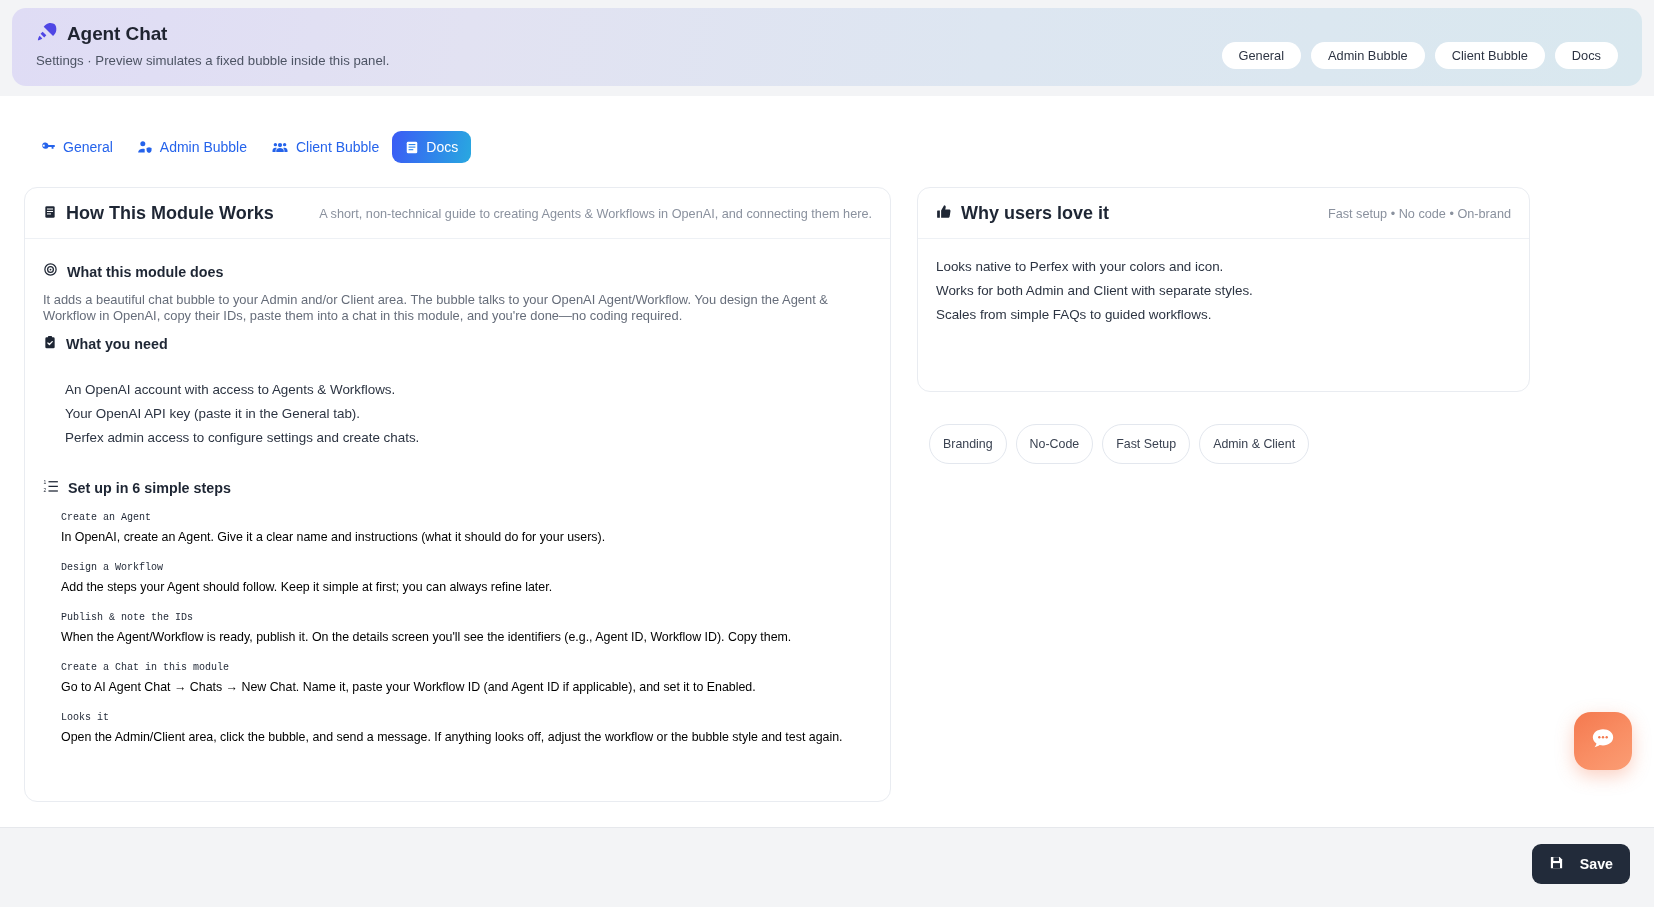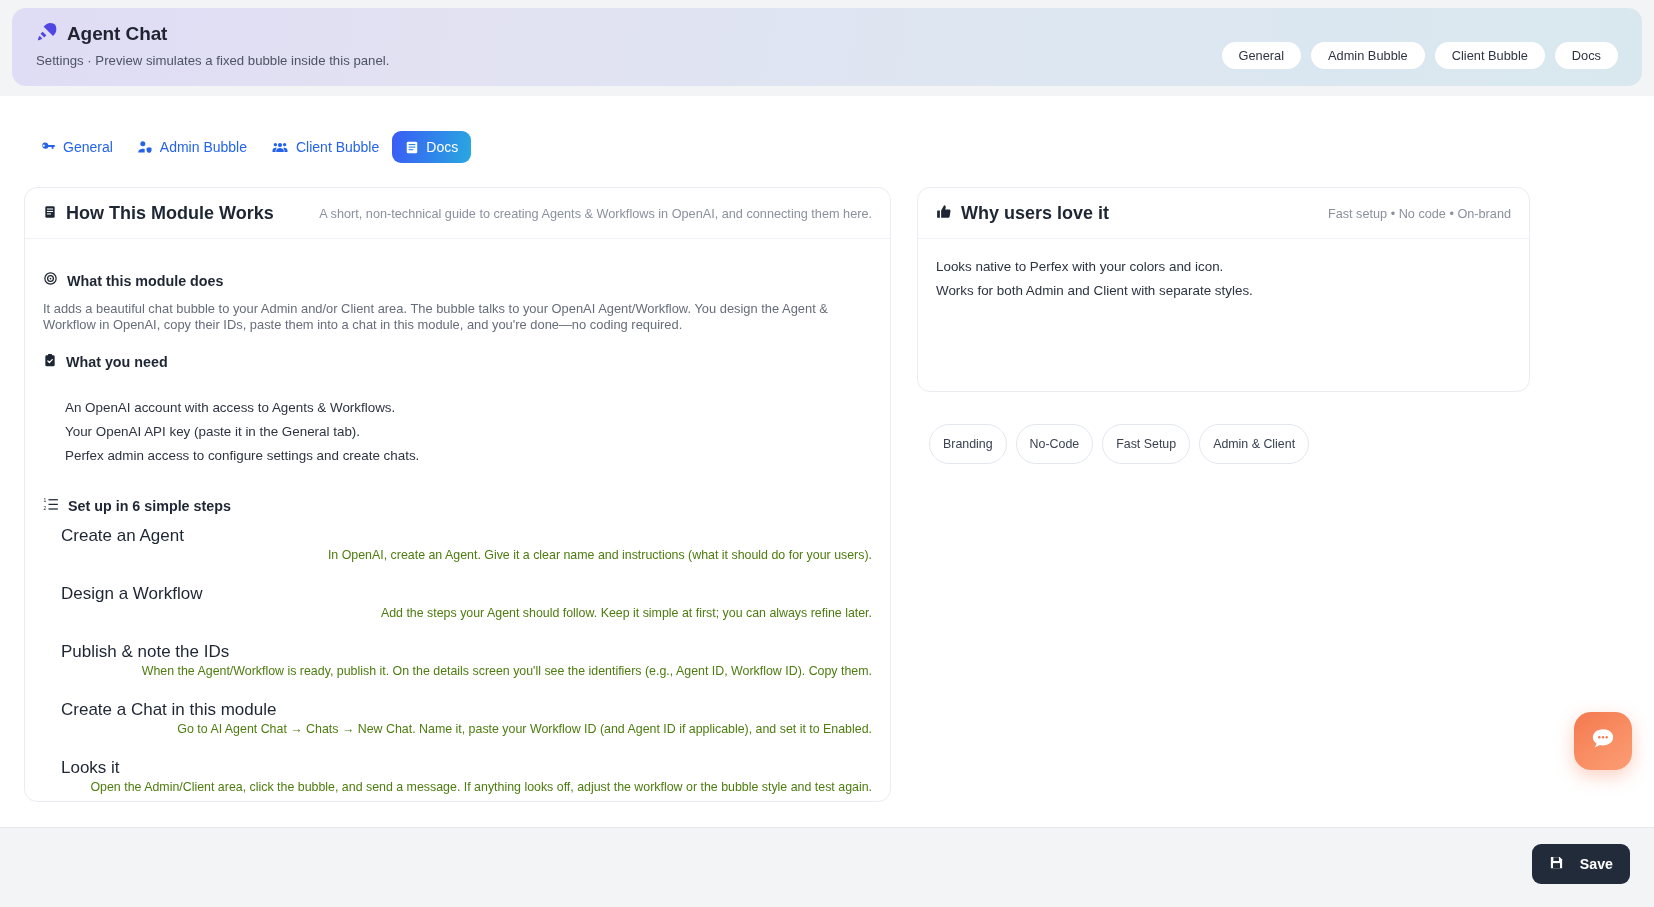--- a/index.html
+++ b/index.html
@@ -129,21 +129,21 @@
     color: #8a919e;
     white-space: nowrap;
   }
   .card-body { padding: 13px 18px 0 18px; }
 
   
   .sec-head {
     display: flex;
     align-items: center;
     gap: 9px;
-    margin-top: 19px;
+    margin-top: 10px;
   }
   .sec-head-title {
     font-size: 14.3px;
     font-weight: bold;
     color: #1e2634;
   }
   .sec-para {
     margin-top: 11px;
     font-size: 12.9px;
     line-height: 1.26;
@@ -157,33 +157,33 @@
   }
   .need-list li {
     font-size: 13.4px;
     color: #2c3442;
     line-height: 24px;
   }
   .steps {
     margin-top: 10px;
     padding-left: 18px;
   }
-  .step { margin-top: 19px; }
+  .step { margin-top: 11px; }
   .step:first-child { margin-top: 6px; }
   .step-title {
-    font-size: 17px;
+    font-size: 10px;
     color: #1e2634;
     line-height: 19px;
+    font-family: Liberation Mono, monospace;
   }
   .step-desc {
     font-size: 12.4px;
-    color: #4d7c0f;
+    color: #000000;
     line-height: 19px;
     margin-top: 1px;
-    text-align: right;
   }
 
   
   .love-list {
     margin: 0;
     padding: 16px 0 0 18px;
     list-style: none;
   }
   .love-list li {
     font-size: 13.4px;
@@ -417,20 +417,21 @@
             <path d="M7.4 10.2L12.2 2c1.6 0 2.6 1.2 2.6 2.8 0 1.2-.5 2.6-.9 3.9h6.2c1.4 0 2.5 1.1 2.3 2.5l-1.3 8.2c-.2 1.5-1.4 2.6-2.9 2.6H7.4V10.2z"></path>
           </svg>
         </span>
         <span class="card-head-title">Why users love it</span>
       </div>
       <div class="card-head-note">Fast setup • No code • On-brand</div>
     </div>
     <ul class="love-list">
       <li>Looks native to Perfex with your colors and icon.</li>
       <li>Works for both Admin and Client with separate styles.</li>
+      <li>Scales from simple FAQs to guided workflows.</li>
     </ul>
   </div>
 
   <div class="tags" style="position:absolute; left:917px; top:400px; width:613px;">
     <span class="tag">Branding</span>
     <span class="tag">No-Code</span>
     <span class="tag">Fast Setup</span>
     <span class="tag">Admin &amp; Client</span>
   </div>
 

